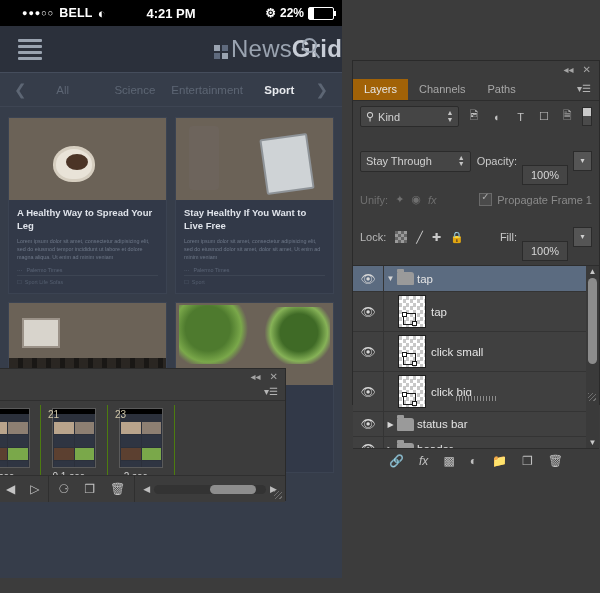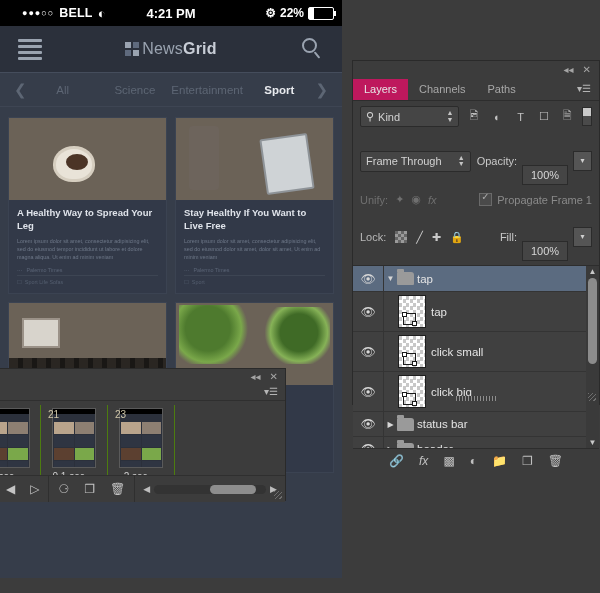--- a/index.html
+++ b/index.html
@@ -18,21 +18,21 @@
   #statusbar .bt{font-size:12px;}
   #statusbar .pct{font-size:12px;}
   .battery{width:24px;height:11px;border:1px solid #fff;border-radius:2px;position:relative;}
   .battery:after{content:"";position:absolute;right:-3px;top:3px;width:2px;height:5px;background:#fff;}
   .battery i{display:block;height:100%;background:#fff;}
 
   #navbar{height:46px;background:#2b303b;display:flex;align-items:center;padding:0 18px;
           position:relative;border-bottom:1px solid #454d5c;}
   .hamburger{width:24px;}
   .hamburger span{display:block;height:3px;background:#9aa3b0;margin:3px 0;border-radius:1px;}
-  #brand{position:absolute;left:0;right:0;text-align:center;font-size:16px;color:#9aa3b0;
+  #brand{position:absolute;left:0;right:0;text-align:right;font-size:24px;color:#9aa3b0;
          letter-spacing:.2px;pointer-events:none;}
   #brand b{color:#c8cdd6;font-weight:bold;}
   #brand .gridicon{display:inline-block;width:15px;height:14px;position:relative;
                    vertical-align:-2px;margin-right:2px;}
   #brand .gridicon i{position:absolute;background:#9aa3b0;}
   #brand .gridicon i:nth-child(1){left:0;top:0;width:6px;height:6px;}
   #brand .gridicon i:nth-child(2){left:8px;top:0;width:6px;height:6px;background:#5f6a7d;}
   #brand .gridicon i:nth-child(3){left:0;top:8px;width:6px;height:6px;background:#5f6a7d;}
   #brand .gridicon i:nth-child(4){left:8px;top:8px;width:6px;height:6px;}
   .searchglass{margin-left:auto;width:22px;height:22px;position:relative;z-index:2;}
@@ -81,21 +81,21 @@
      background:radial-gradient(circle at 55% 45%,#3f6a26 0 38%,#86b257 58%,transparent 70%);}
 
   
   #layers{position:absolute;left:352px;top:60px;width:248px;height:345px;background:#343434;
           color:#c9c9c9;font-size:11px;border:1px solid #2a2a2a;box-sizing:border-box;}
   .pnl-top{height:16px;background:#3c3c3c;display:flex;justify-content:flex-end;
            align-items:center;gap:9px;padding-right:8px;color:#a5a5a5;font-size:10px;}
   .pnl-tabs{height:23px;background:#3c3c3c;display:flex;align-items:flex-end;position:relative;
             border-bottom:1px solid #2d2d2d;}
   .ptab{padding:4px 11px 5px;font-size:11px;color:#a8a8a8;}
-  .ptab.active{background:#be185d;color:#e6e6e6;text-align:center;}
+  .ptab.active{background:#a16207;color:#e6e6e6;text-align:center;}
   .pnl-menu{position:absolute;right:8px;top:6px;color:#b5b5b5;font-size:10px;}
   .prow{display:flex;align-items:center;padding:5px 7px;gap:6px;background:#3c3c3c;}
   .pfield{background:#454545;border:1px solid #2b2b2b;border-radius:2px;height:19px;
           display:flex;align-items:center;padding:0 5px;color:#d2d2d2;font-size:11px;}
   .stepper{margin-left:auto;font-size:7px;line-height:.9;color:#c4c4c4;padding-left:6px;}
   .picn{width:19px;height:19px;display:flex;align-items:center;justify-content:center;
         color:#c2c2c2;}
   .opac{margin-left:auto;display:flex;align-items:center;gap:5px;}
   .numbox{background:#454545;border:1px solid #2b2b2b;height:18px;width:44px;text-align:center;
           line-height:18px;font-size:11px;color:#d7d7d7;margin-top:28px;}
@@ -296,21 +296,21 @@
     <span class="picn">🖻</span>
     <span class="picn">◐</span>
     <span class="picn">T</span>
     <span class="picn">☐</span>
     <span class="picn">🗎</span>
     <span class="picn" style="background:linear-gradient(#c9c9c9 50%,#4a4a4a 50%);width:9px;height:17px;border:1px solid #2b2b2b"></span>
   </div>
 
   <div class="prow">
     <div class="pfield" style="width:132px">
-      <span>Frame Through</span>
+      <span>Stay Through</span>
       <span class="stepper">▲<br>▼</span>
     </div>
     <div class="opac">
       <span>Opacity:</span>
       <span class="numbox">100%</span>
       <span class="dbtn">▾</span>
     </div>
   </div>
 
   <div class="unify">

